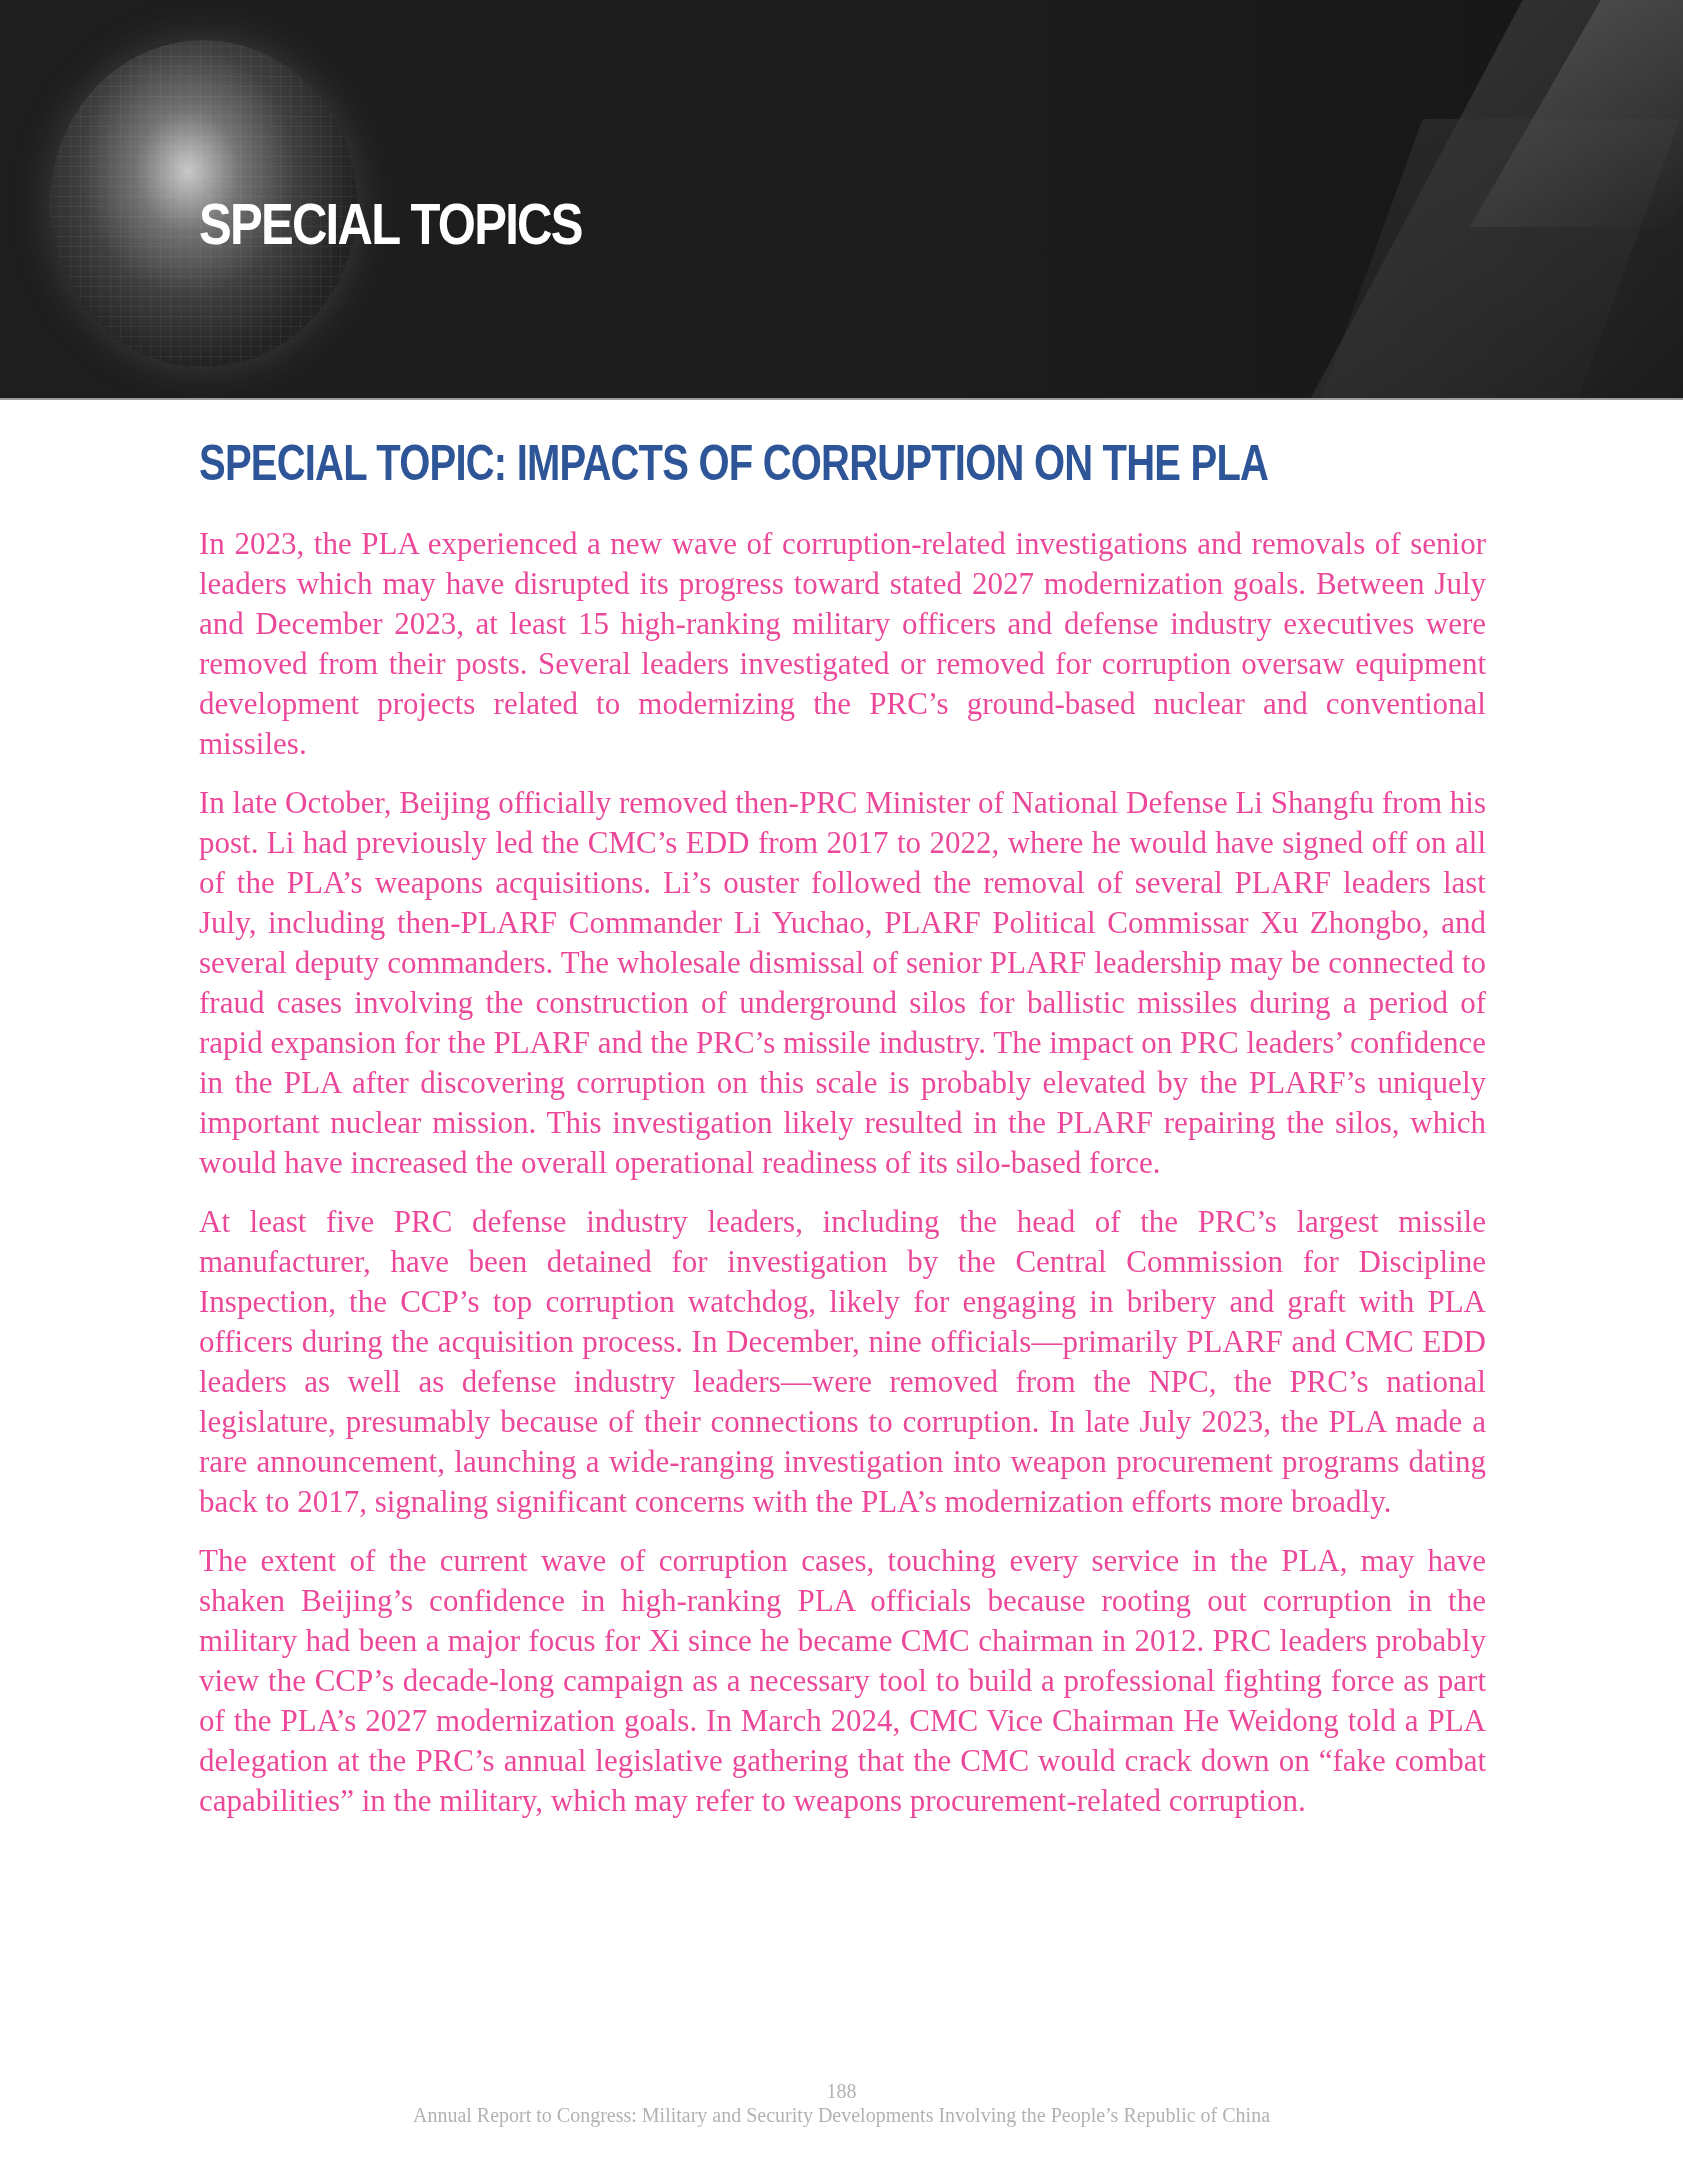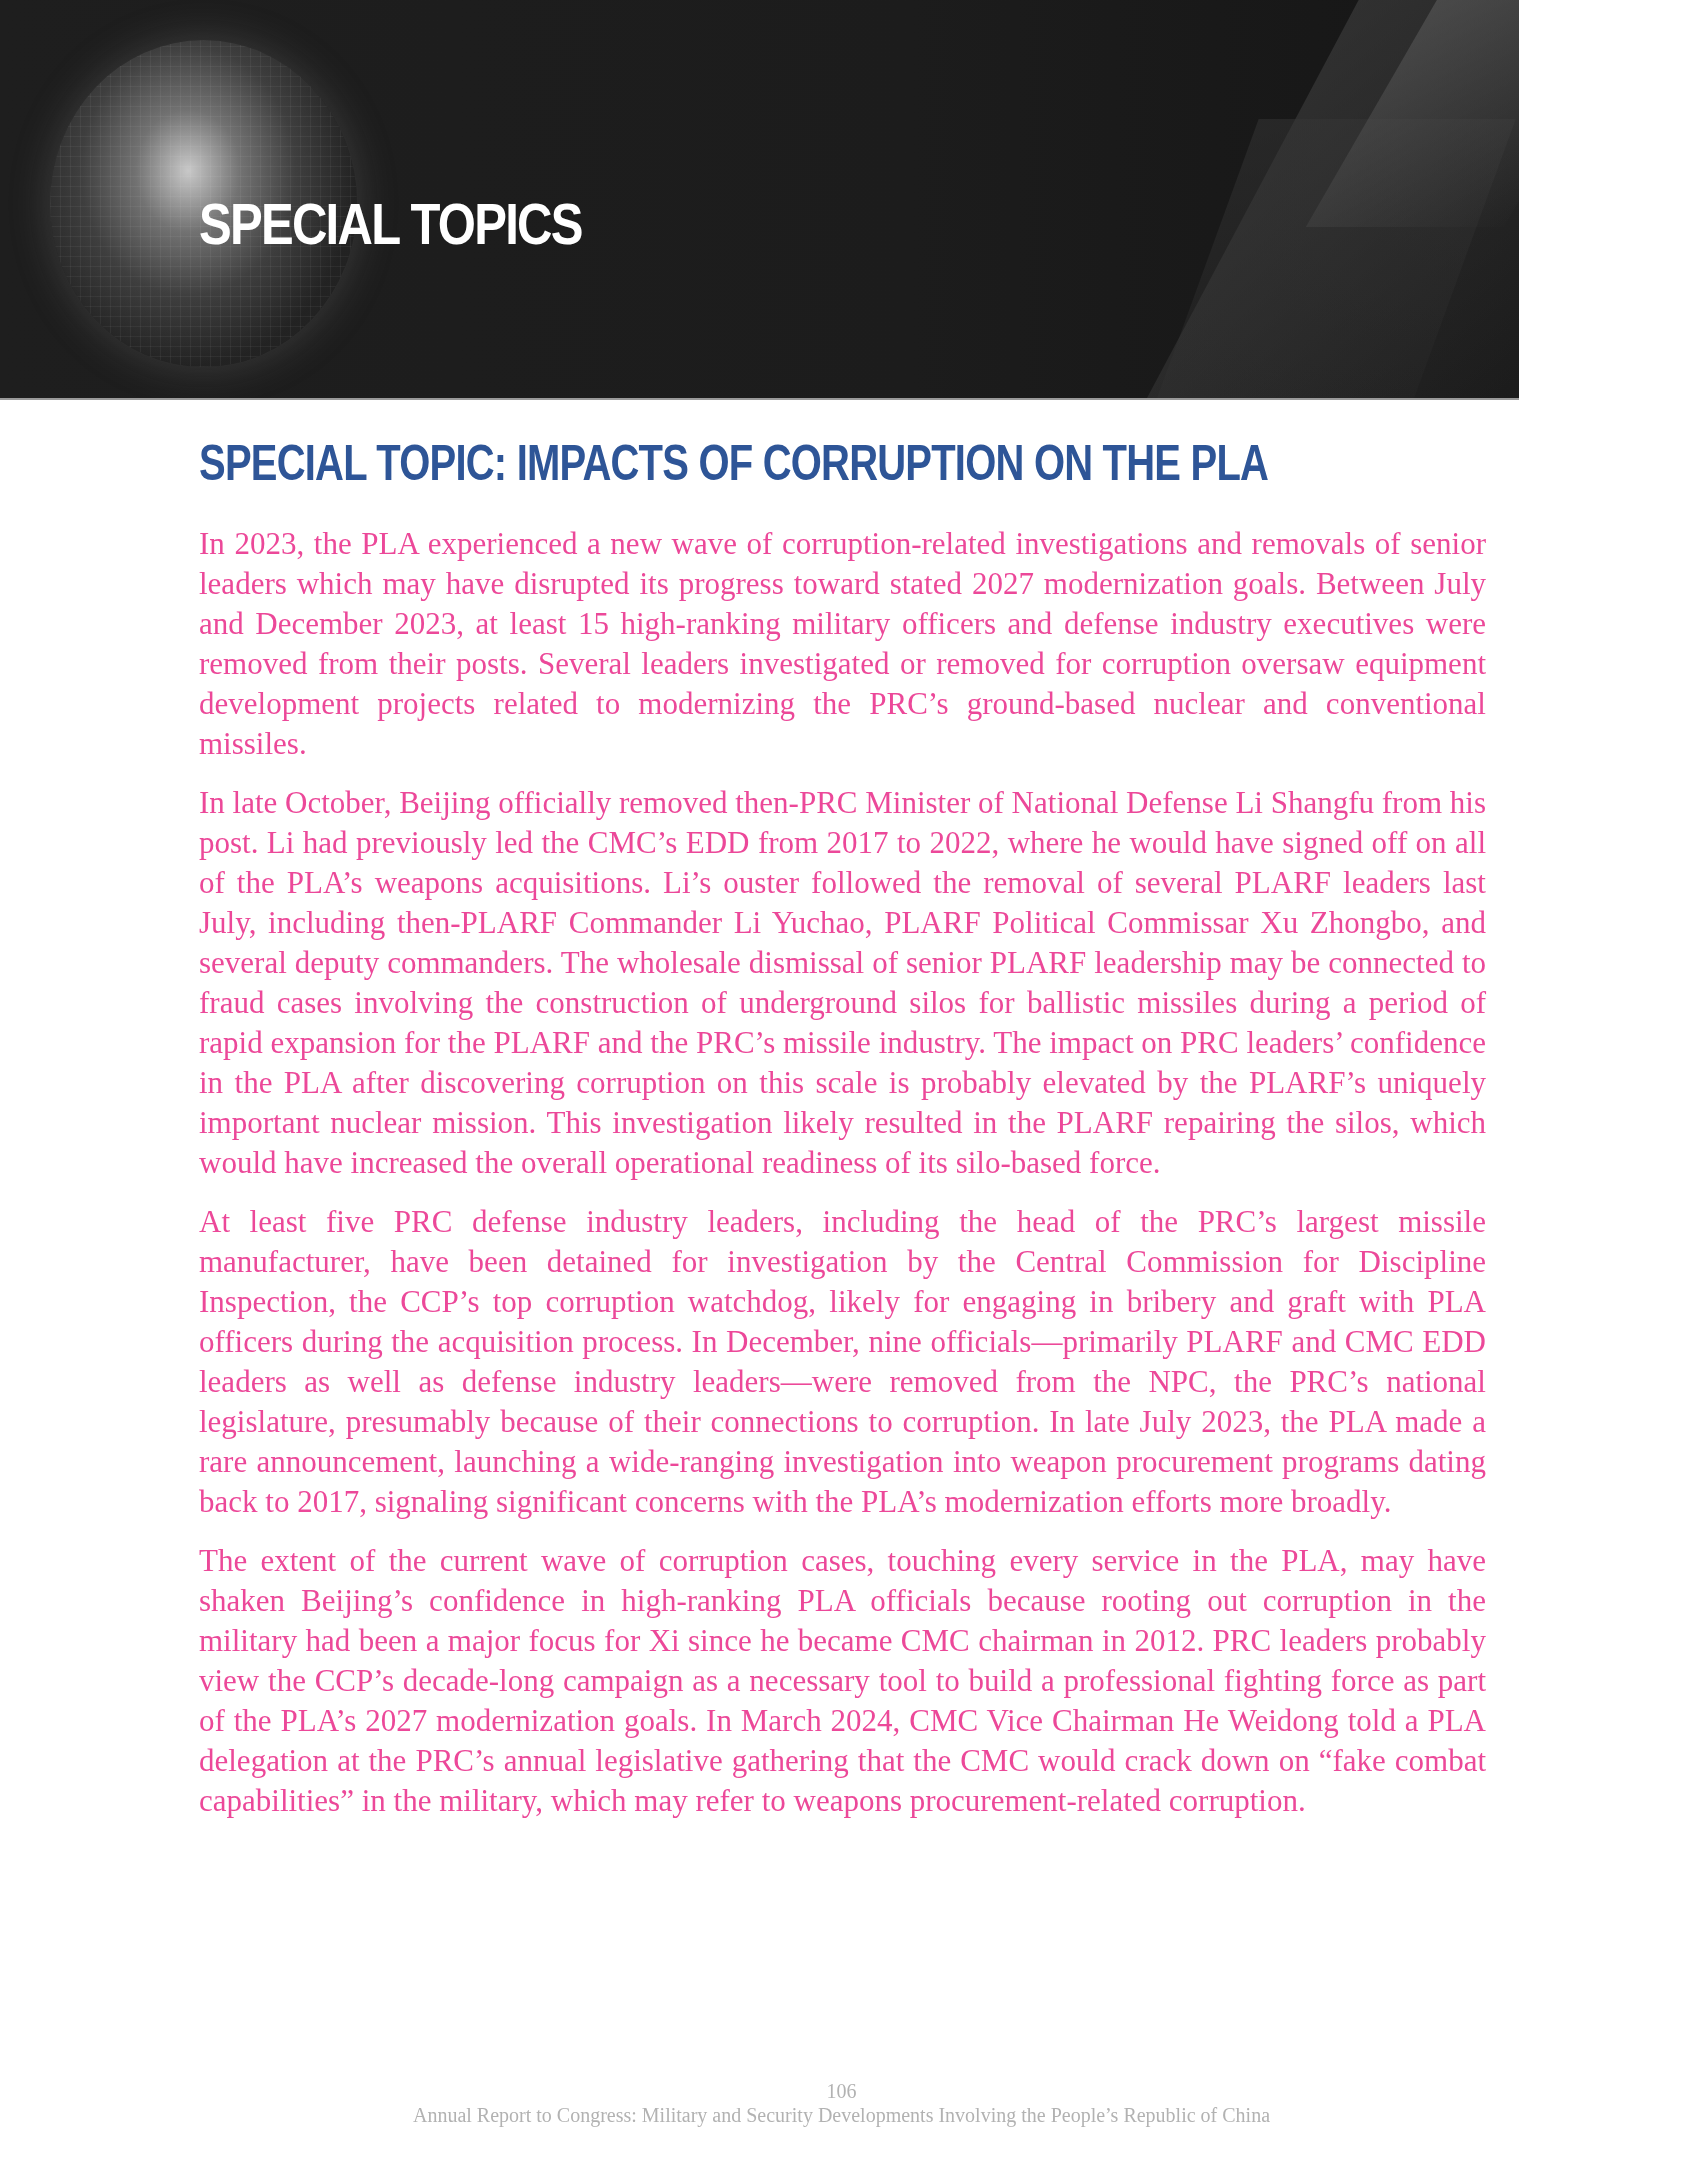--- a/index.html
+++ b/index.html
@@ -1,21 +1,21 @@
 <!DOCTYPE html>
 <html><head>
 <meta charset="utf-8">
 <style>
   html, body { margin: 0; padding: 0; }
   body {
     width: 1683px; height: 2178px; background: #ffffff; position: relative; overflow: hidden;
     font-family: "Liberation Serif", serif;
   }
   .banner {
-    position: absolute; left: 0; top: 0; width: 1519px; height: 398px;
+    position: absolute; left: 0; top: 0; width: 1683px; height: 398px;
     background: linear-gradient(90deg, #1e1e1e 0%, #1c1c1c 60%, #161616 100%);
     overflow: hidden;
     border-bottom: 2px solid #9a9a9a;
   }
   .banner .globe {
     position: absolute; left: 50px; top: 40px; width: 307px; height: 327px; border-radius: 50%;
     background:
       radial-gradient(ellipse at 45% 40%, rgba(230,230,230,0.85) 0%, rgba(170,170,170,0.6) 22%, rgba(90,90,90,0.55) 45%, rgba(40,40,40,0.5) 70%, rgba(25,25,25,0.0) 100%);
     box-shadow: 0 0 40px rgba(160,160,160,0.25);
   }
@@ -77,16 +77,16 @@
 <h2 class="topic-title">SPECIAL TOPIC: IMPACTS OF CORRUPTION ON THE PLA</h2>
 
 <div class="body">
   <p>In 2023, the PLA experienced a new wave of corruption-related investigations and removals of senior leaders which may have disrupted its progress toward stated 2027 modernization goals. Between July and December 2023, at least 15 high-ranking military officers and defense industry executives were removed from their posts. Several leaders investigated or removed for corruption oversaw equipment development projects related to modernizing the PRC’s ground-based nuclear and conventional missiles.</p>
   <p>In late October, Beijing officially removed then-PRC Minister of National Defense Li Shangfu from his post. Li had previously led the CMC’s EDD from 2017 to 2022, where he would have signed off on all of the PLA’s weapons acquisitions. Li’s ouster followed the removal of several PLARF leaders last July, including then-PLARF Commander Li Yuchao, PLARF Political Commissar Xu Zhongbo, and several deputy commanders. The wholesale dismissal of senior PLARF leadership may be connected to fraud cases involving the construction of underground silos for ballistic missiles during a period of rapid expansion for the PLARF and the PRC’s missile industry. The impact on PRC leaders’ confidence in the PLA after discovering corruption on this scale is probably elevated by the PLARF’s uniquely important nuclear mission. This investigation likely resulted in the PLARF repairing the silos, which would have increased the overall operational readiness of its silo-based force.</p>
   <p>At least five PRC defense industry leaders, including the head of the PRC’s largest missile manufacturer, have been detained for investigation by the Central Commission for Discipline Inspection, the CCP’s top corruption watchdog, likely for engaging in bribery and graft with PLA officers during the acquisition process. In December, nine officials—primarily PLARF and CMC EDD leaders as well as defense industry leaders—were removed from the NPC, the PRC’s national legislature, presumably because of their connections to corruption. In late July 2023, the PLA made a rare announcement, launching a wide-ranging investigation into weapon procurement programs dating back to 2017, signaling significant concerns with the PLA’s modernization efforts more broadly.</p>
   <p>The extent of the current wave of corruption cases, touching every service in the PLA, may have shaken Beijing’s confidence in high-ranking PLA officials because rooting out corruption in the military had been a major focus for Xi since he became CMC chairman in 2012. PRC leaders probably view the CCP’s decade-long campaign as a necessary tool to build a professional fighting force as part of the PLA’s 2027 modernization goals. In March 2024, CMC Vice Chairman He Weidong told a PLA delegation at the PRC’s annual legislative gathering that the CMC would crack down on “fake combat capabilities” in the military, which may refer to weapons procurement-related corruption.</p>
 </div>
 
 <div class="footer">
-  <div>106</div>
+  <div>188</div>
   <div>Annual Report to Congress: Military and Security Developments Involving the People’s Republic of China</div>
 </div>
 
 
 </body></html>

